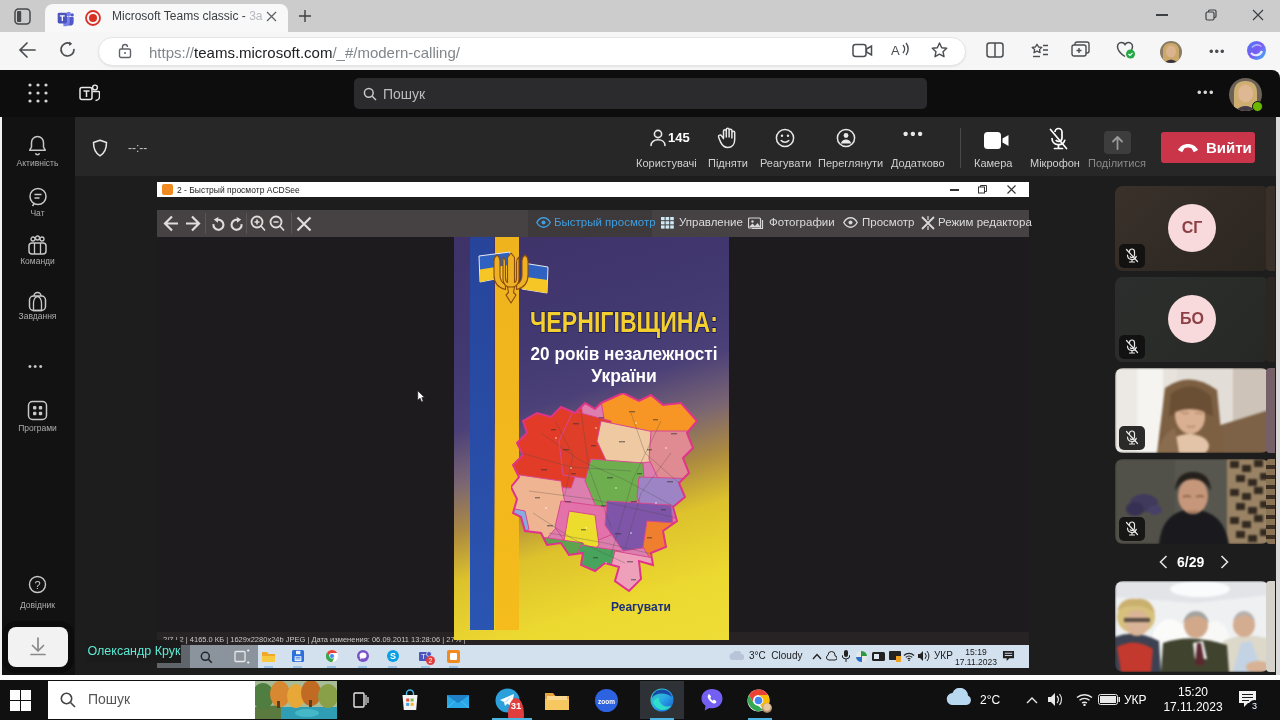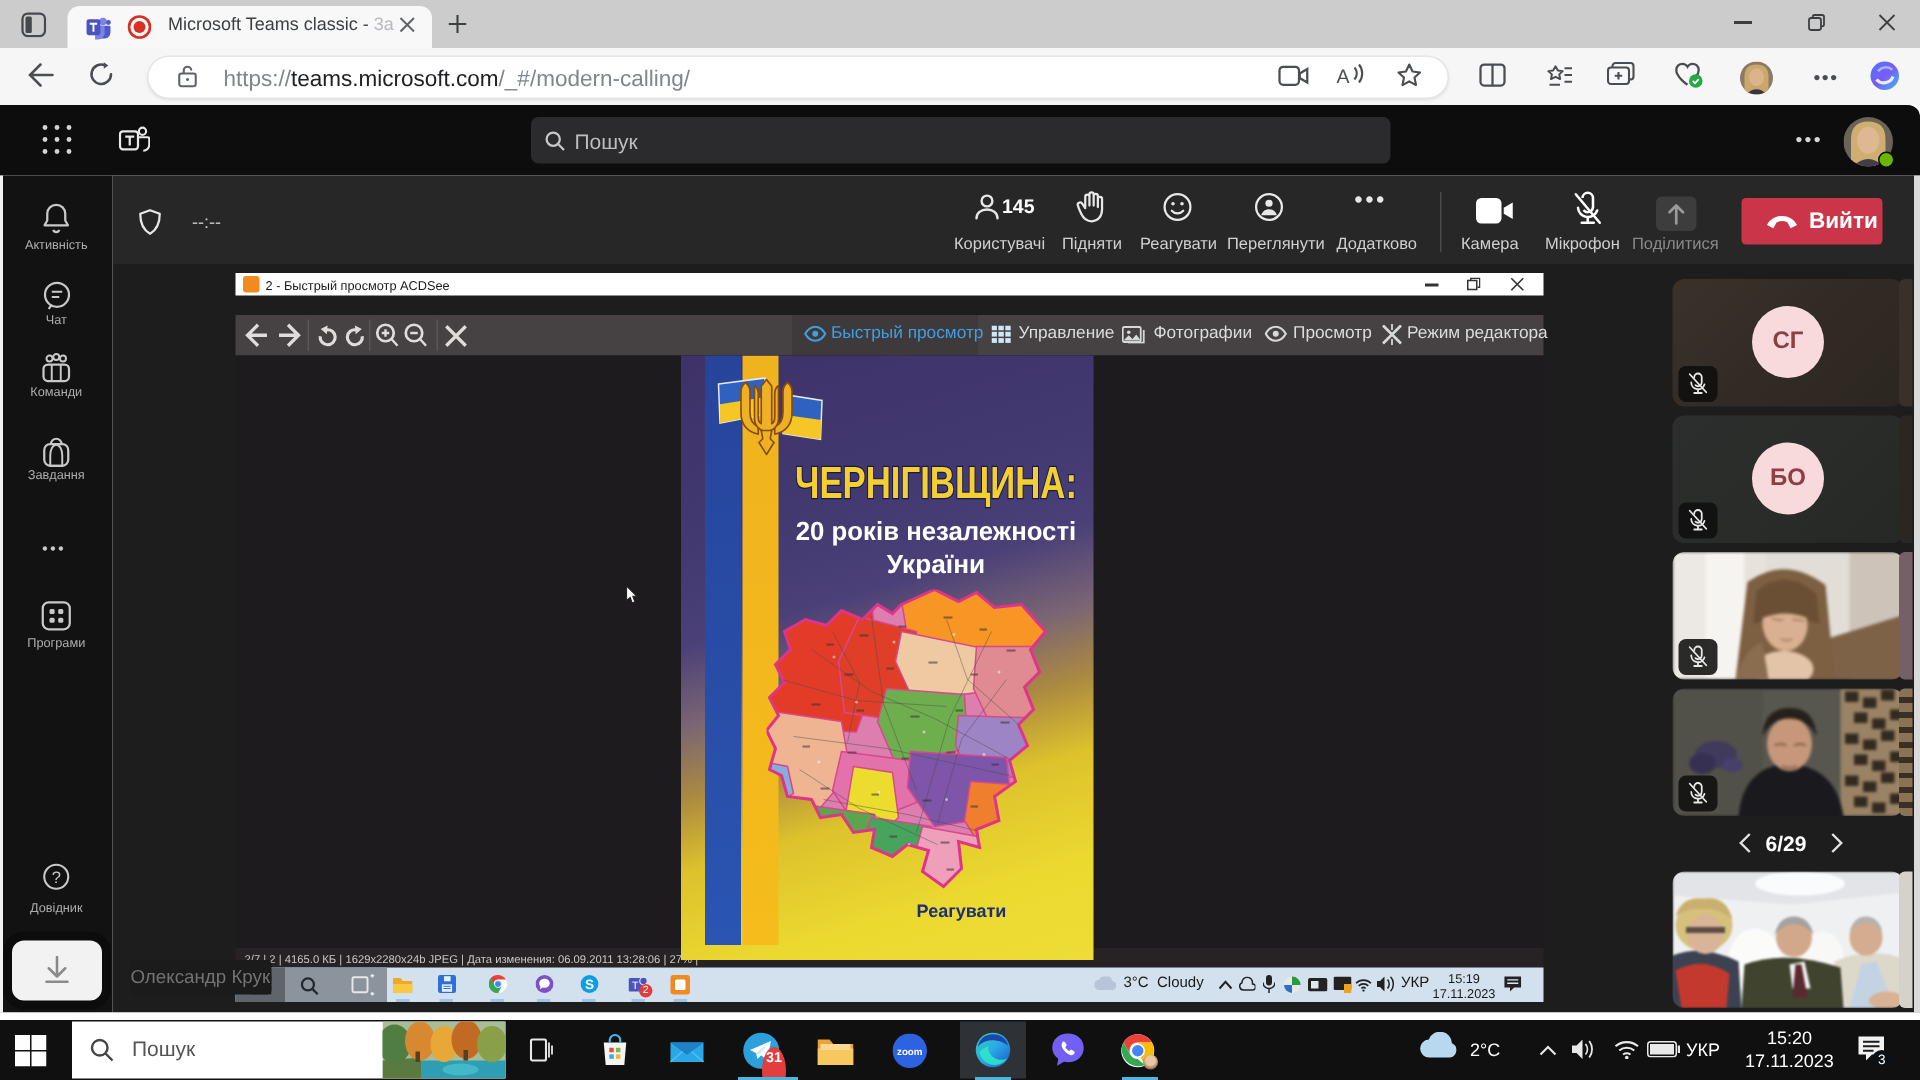--- a/index.html
+++ b/index.html
@@ -30,21 +30,21 @@
 #acdtool{left:0;top:28px;width:872px;height:27px;background:#464142}
 #acdimg{left:0;top:55px;width:872px;height:395px;background:#1e1b1f}
 #acdstatus{left:0;top:450px;width:872px;height:13px;background:#272223;color:#c9c7c7;font-size:7.5px}
 
 #ptask{left:157px;top:645px;width:872px;height:23px;background:#d3e1ee}
 
 #book{left:454px;top:237px;width:275px;height:403px;overflow:hidden;background:linear-gradient(163deg,#3e3268 0%,#423971 26%,#4b4078 40%,#7a6573 51%,#ac8a40 61%,#ddc22c 71%,#ecd930 86%,#eedd36 100%)}
 #bstripeB{left:16px;top:0;width:24px;height:393px;background:linear-gradient(180deg,#27449a,#2a55b2)}
 #bstripeY{left:41px;top:0;width:24px;height:393px;background:linear-gradient(180deg,#efb31e,#f5bc1c)}
 
-#namelbl{left:87px;top:640px;width:94px;height:23px;background:#1b1b1b;border-radius:3px;color:#737373;font-size:12.5px;line-height:23px;white-space:nowrap}
+#namelbl{left:87px;top:640px;width:94px;height:23px;background:#1b1b1b;border-radius:3px;color:#5eead4;font-size:12.5px;line-height:23px;text-align:center;white-space:nowrap}
 
 .tile{position:absolute;left:1115px;width:154px;height:85px;border-radius:8px;overflow:hidden}
 .avat{position:absolute;left:53px;top:18px;width:48px;height:48px;border-radius:50%;background:#f8dadc;color:#8c4046;font-size:16px;font-weight:bold;text-align:center;line-height:48px}
 .micb{position:absolute;left:4px;bottom:3px;width:26px;height:24px;background:rgba(15,15,15,.88);border-radius:5px}
 
 #wstrip{left:0;top:675px;width:1280px;height:5px;background:#fefefe}
 #wtask{left:0;top:680px;width:1280px;height:40px;background:#101011}
 #wsearch{left:48px;top:681px;width:289px;height:38px;background:#fff;overflow:hidden}
 .wtxt{position:absolute;color:#fff;font-size:11px;white-space:nowrap}
 .uline{position:absolute;top:718px;height:2px;background:#4cb4e0}

